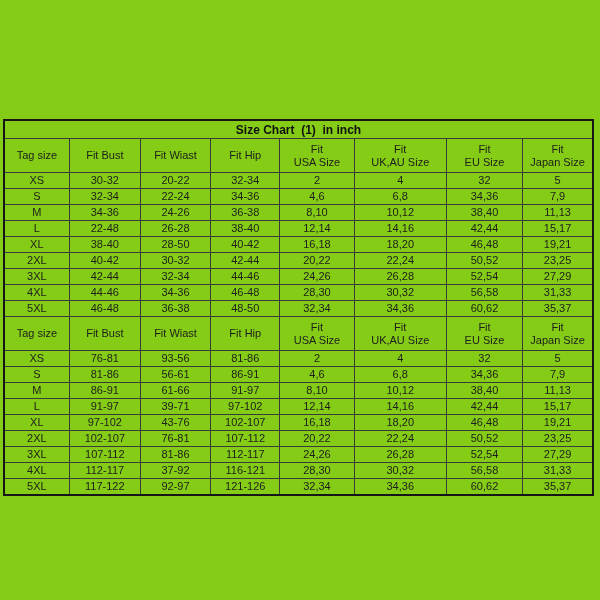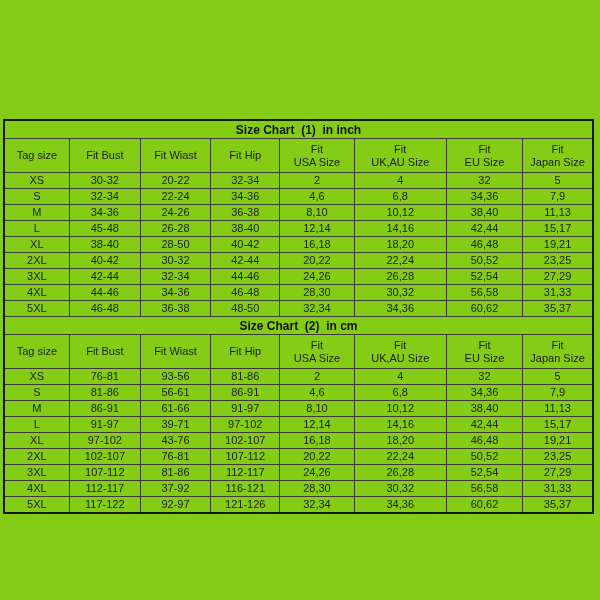--- a/index.html
+++ b/index.html
@@ -113,21 +113,21 @@
           <td>34-36</td>
           <td>24-26</td>
           <td>36-38</td>
           <td>8,10</td>
           <td>10,12</td>
           <td>38,40</td>
           <td>11,13</td>
         </tr>
         <tr class="data-row">
           <td>L</td>
-          <td>45-48</td>
+          <td>22-48</td>
           <td>26-28</td>
           <td>38-40</td>
           <td>12,14</td>
           <td>14,16</td>
           <td>42,44</td>
           <td>15,17</td>
         </tr>
         <tr class="data-row">
           <td>XL</td>
           <td>38-40</td>
@@ -171,23 +171,20 @@
         <tr class="data-row">
           <td>5XL</td>
           <td>46-48</td>
           <td>36-38</td>
           <td>48-50</td>
           <td>32,34</td>
           <td>34,36</td>
           <td>60,62</td>
           <td>35,37</td>
         </tr>
-        <tr class="title-row">
-          <td colspan="8">Size Chart  (2)  in cm</td>
-        </tr>
         <tr class="header-row">
           <td>Tag size</td>
           <td>Fit Bust</td>
           <td>Fit Wiast</td>
           <td>Fit Hip</td>
           <td>Fit
 USA Size</td>
           <td>Fit
 UK,AU Size</td>
           <td>Fit

